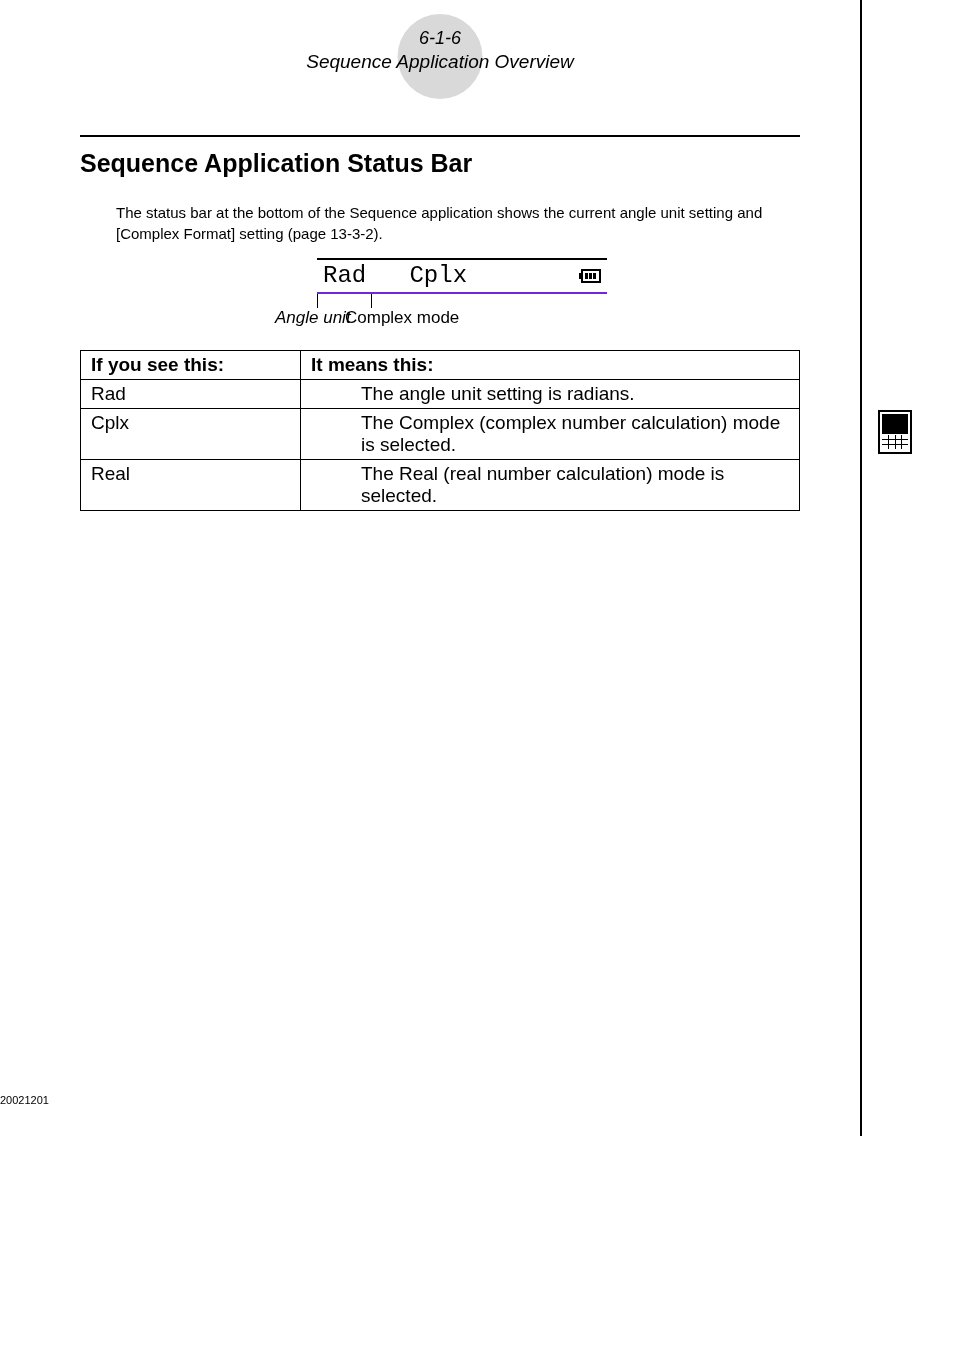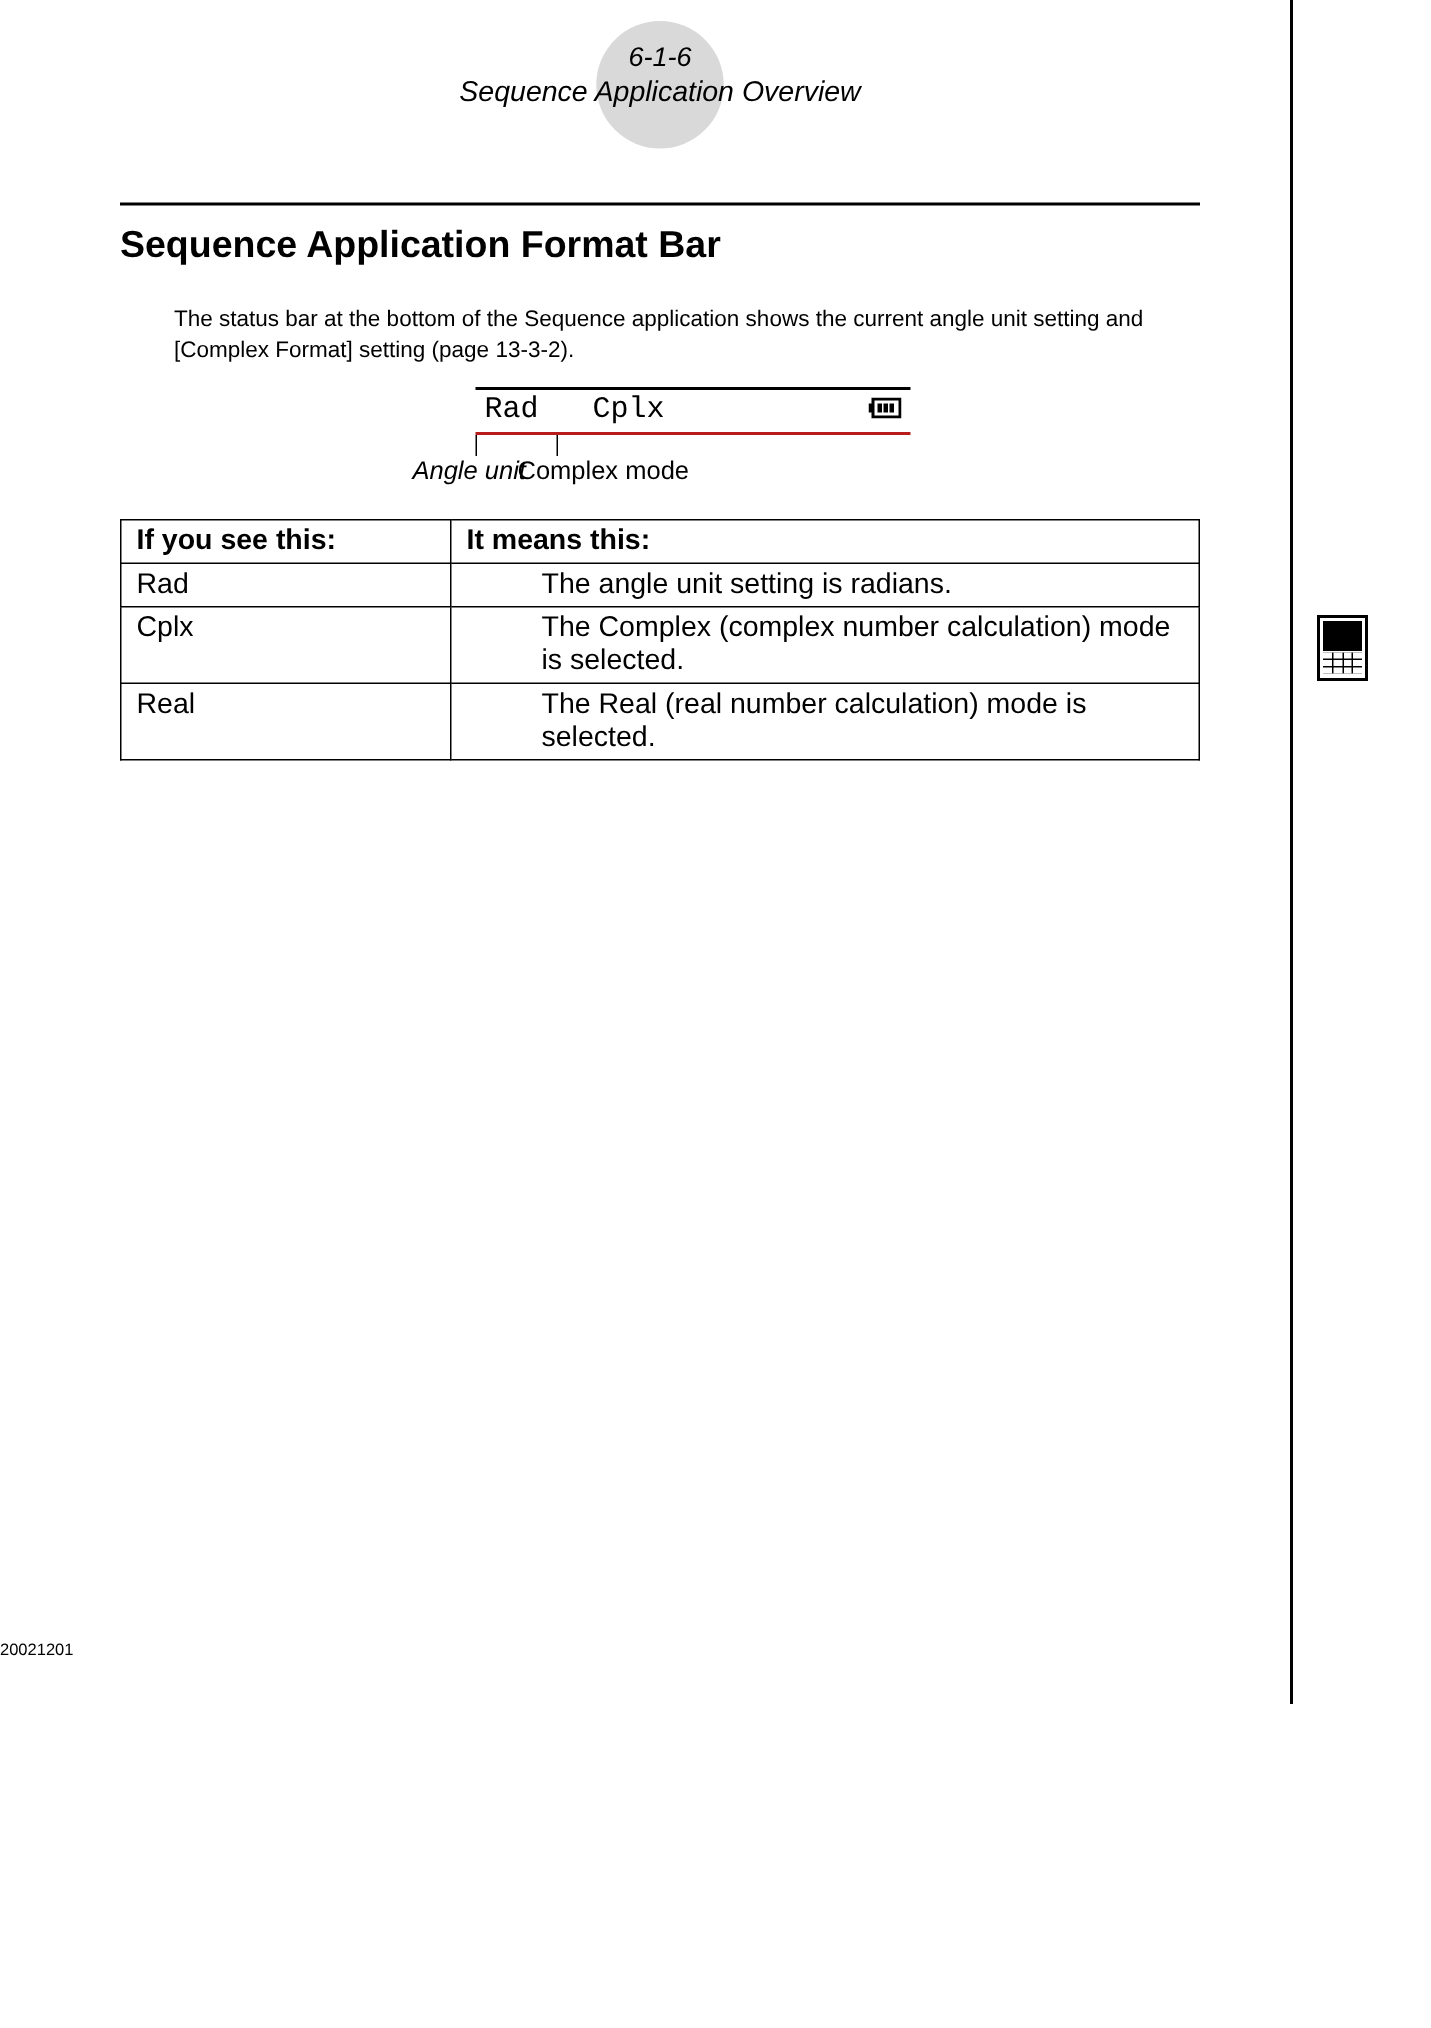--- a/index.html
+++ b/index.html
@@ -45,25 +45,25 @@
     margin-bottom: 14px;
   }
   .statusbar-illustration {
     text-align: center;
     margin-bottom: 16px;
   }
   .statusbar-box {
     display: inline-block;
     width: 290px;
     border-top: 2px solid #000;
-    border-bottom: 2px solid #b91c1c;
+    border-bottom: 2px solid #6d28d9;
     text-align: left;
     padding: 2px 6px;
     font-family: "Courier New", monospace;
-    font-size: 20px;
+    font-size: 24px;
     position: relative;
     margin-left: 44px;
   }
   .sb-item { display: inline-block; vertical-align: middle; }
   .sb-bat {
     float: right;
     margin-top: 1px;
   }
   .callouts {
     position: relative;
@@ -141,21 +141,21 @@
 <div class="page">
 
   <div class="header">
     <div class="header-circle"></div>
     <div class="page-code">6-1-6</div>
     <div class="page-sub">Sequence Application Overview</div>
   </div>
 
   <hr class="hr">
 
-  <h1>Sequence Application Format Bar</h1>
+  <h1>Sequence Application Status Bar</h1>
 
   <p class="intro">The status bar at the bottom of the Sequence application shows the current angle unit setting and [Complex Format] setting (page 13-3-2).</p>
 
   <div class="statusbar-illustration">
     <div class="statusbar-box">
       <span class="sb-item">Rad</span>
       &nbsp;
       <span class="sb-item">Cplx</span>
       <span class="sb-bat">
         <svg width="22" height="14" viewBox="0 0 22 14">

